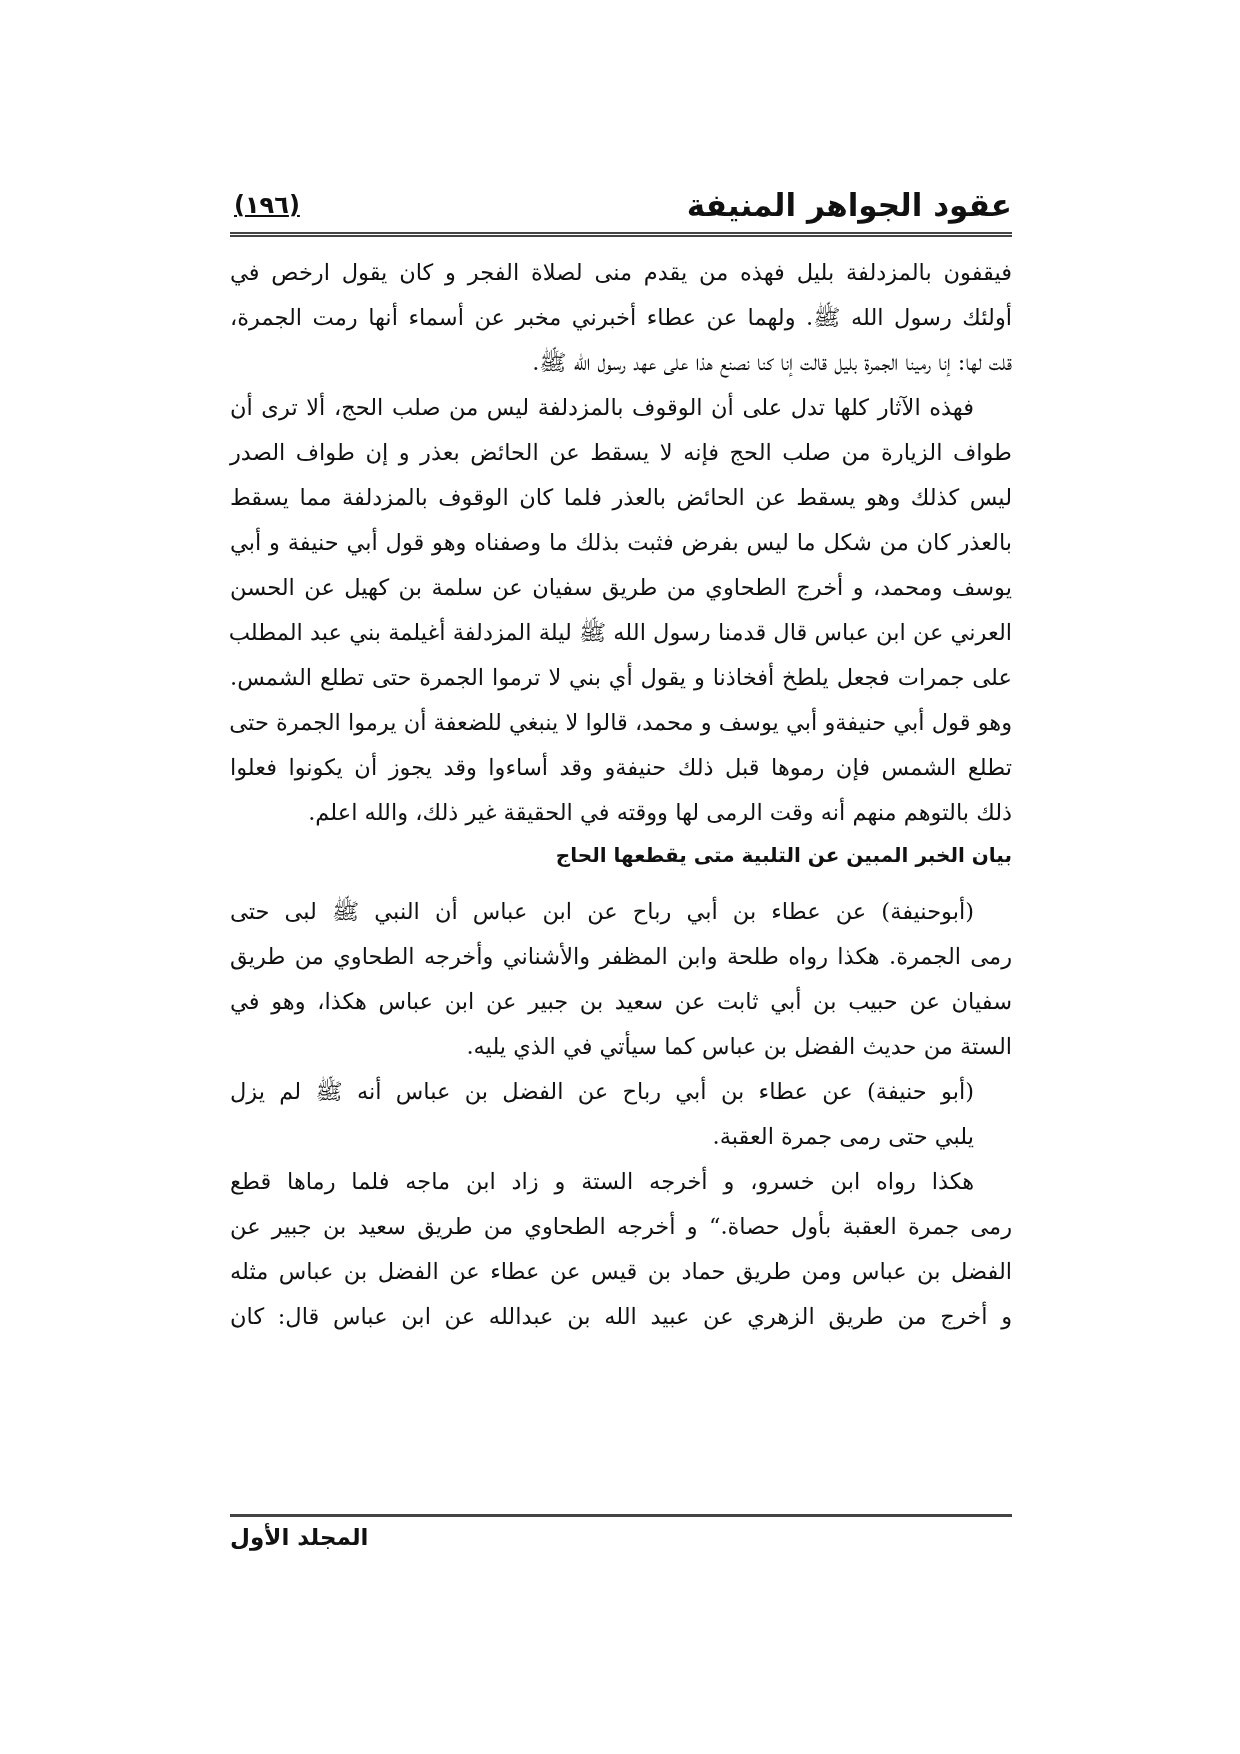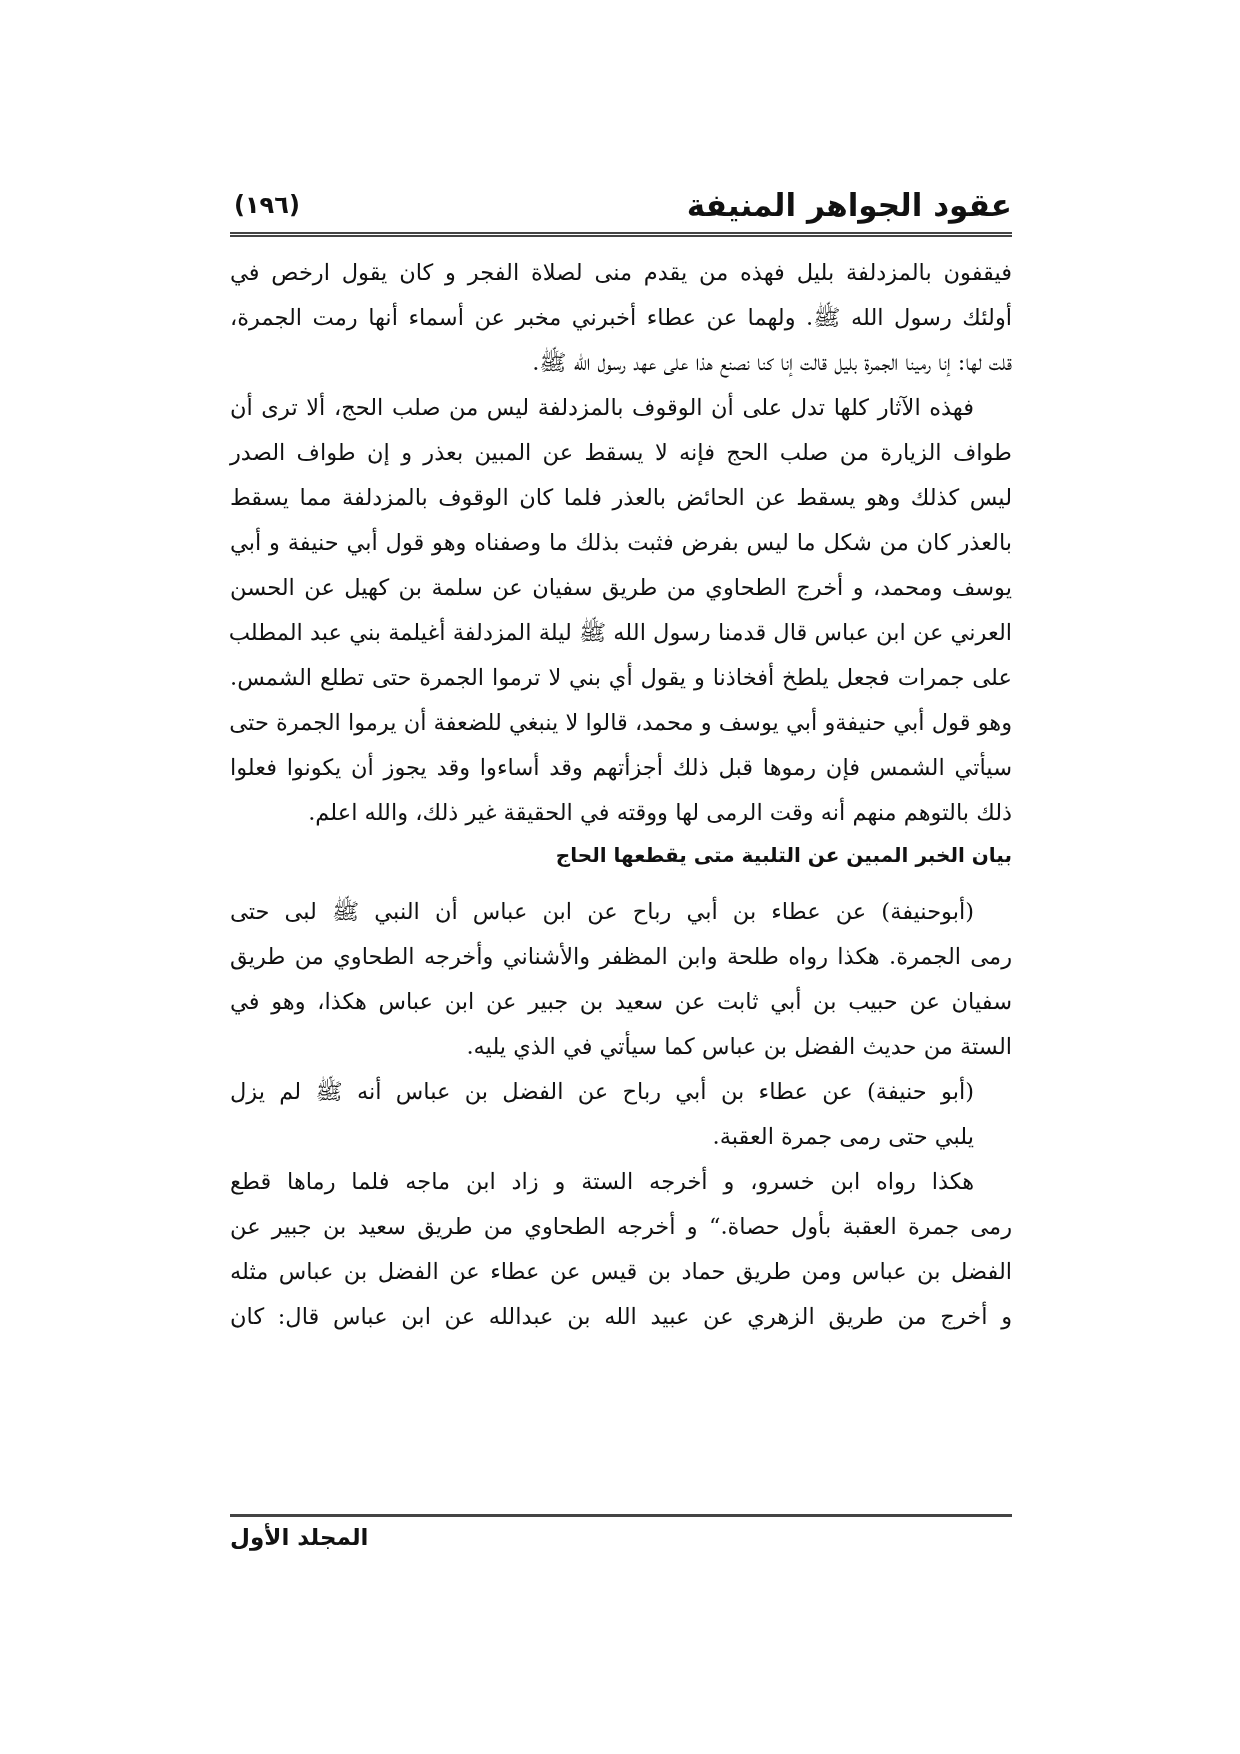--- a/index.html
+++ b/index.html
@@ -38,20 +38,21 @@
       font-weight: bold;
       font-size: 31px;
       direction: rtl;
     }
     .page-number {
       font-family: "DejaVu Sans", sans-serif;
       font-weight: bold;
       font-size: 24px;
       direction: rtl;
       padding-left: 4px;
+      text-decoration: underline;
     }
     .header-rule {
       position: absolute;
       left: 0;
       right: 0;
       top: 232px;
       height: 2px;
       border-top: 2px solid #444;
       border-bottom: 2px solid #444;
       height: 1px;
@@ -122,28 +123,28 @@
   <div class="header-rule"></div>
 
   <div class="body-text">
     <div>
       <span class="line">فيقفون بالمزدلفة بليل فهذه من يقدم منى لصلاة الفجر و كان يقول ارخص في</span>
       <span class="line">أولئك رسول الله ﷺ. ولهما عن عطاء أخبرني مخبر عن أسماء أنها رمت الجمرة،</span>
       <span class="line last">قلت لها: إنا رمينا الجمرة بليل قالت إنا كنا نصنع هذا على عهد رسول الله ﷺ.</span>
     </div>
     <div>
       <span class="line indent">فهذه الآثار كلها تدل على أن الوقوف بالمزدلفة ليس من صلب الحج، ألا ترى أن</span>
-      <span class="line">طواف الزيارة من صلب الحج فإنه لا يسقط عن المبين بعذر و إن طواف الصدر</span>
+      <span class="line">طواف الزيارة من صلب الحج فإنه لا يسقط عن الحائض بعذر و إن طواف الصدر</span>
       <span class="line">ليس كذلك وهو يسقط عن الحائض بالعذر فلما كان الوقوف بالمزدلفة مما يسقط</span>
       <span class="line">بالعذر كان من شكل ما ليس بفرض فثبت بذلك ما وصفناه وهو قول أبي حنيفة و أبي</span>
       <span class="line">يوسف ومحمد، و أخرج الطحاوي من طريق سفيان عن سلمة بن كهيل عن الحسن</span>
       <span class="line">العرني عن ابن عباس قال قدمنا رسول الله ﷺ ليلة المزدلفة أغيلمة بني عبد المطلب</span>
       <span class="line">على جمرات فجعل يلطخ أفخاذنا و يقول أي بني لا ترموا الجمرة حتى تطلع الشمس.</span>
       <span class="line">وهو قول أبي حنيفةو أبي يوسف و محمد، قالوا لا ينبغي للضعفة أن يرموا الجمرة حتى</span>
-      <span class="line">سيأتي الشمس فإن رموها قبل ذلك أجزأتهم وقد أساءوا وقد يجوز أن يكونوا فعلوا</span>
+      <span class="line">تطلع الشمس فإن رموها قبل ذلك حنيفةو وقد أساءوا وقد يجوز أن يكونوا فعلوا</span>
       <span class="line last">ذلك بالتوهم منهم أنه وقت الرمى لها ووقته في الحقيقة غير ذلك، والله اعلم.</span>
     </div>
     <span class="section-heading">بيان الخبر المبين عن التلبية متى يقطعها الحاج</span>
     <div>
       <span class="line indent">(أبوحنيفة) عن عطاء بن أبي رباح عن ابن عباس أن النبي ﷺ لبى حتى</span>
       <span class="line">رمى الجمرة. هكذا رواه طلحة وابن المظفر والأشناني وأخرجه الطحاوي من طريق</span>
       <span class="line">سفيان عن حبيب بن أبي ثابت عن سعيد بن جبير عن ابن عباس هكذا، وهو في</span>
       <span class="line last">الستة من حديث الفضل بن عباس كما سيأتي في الذي يليه.</span>
     </div>
     <div>

